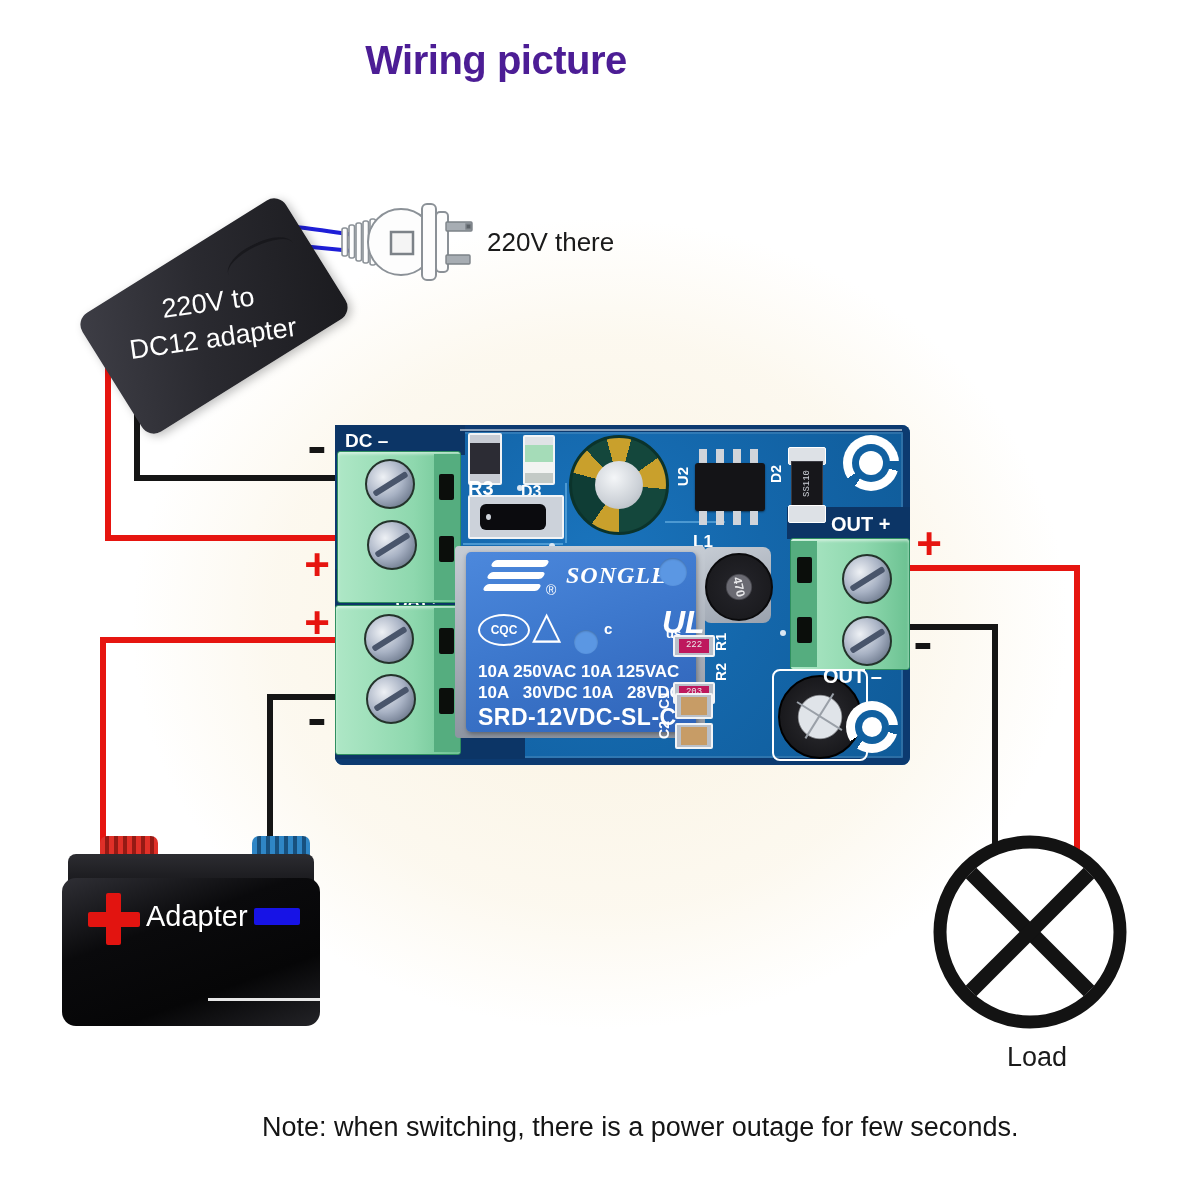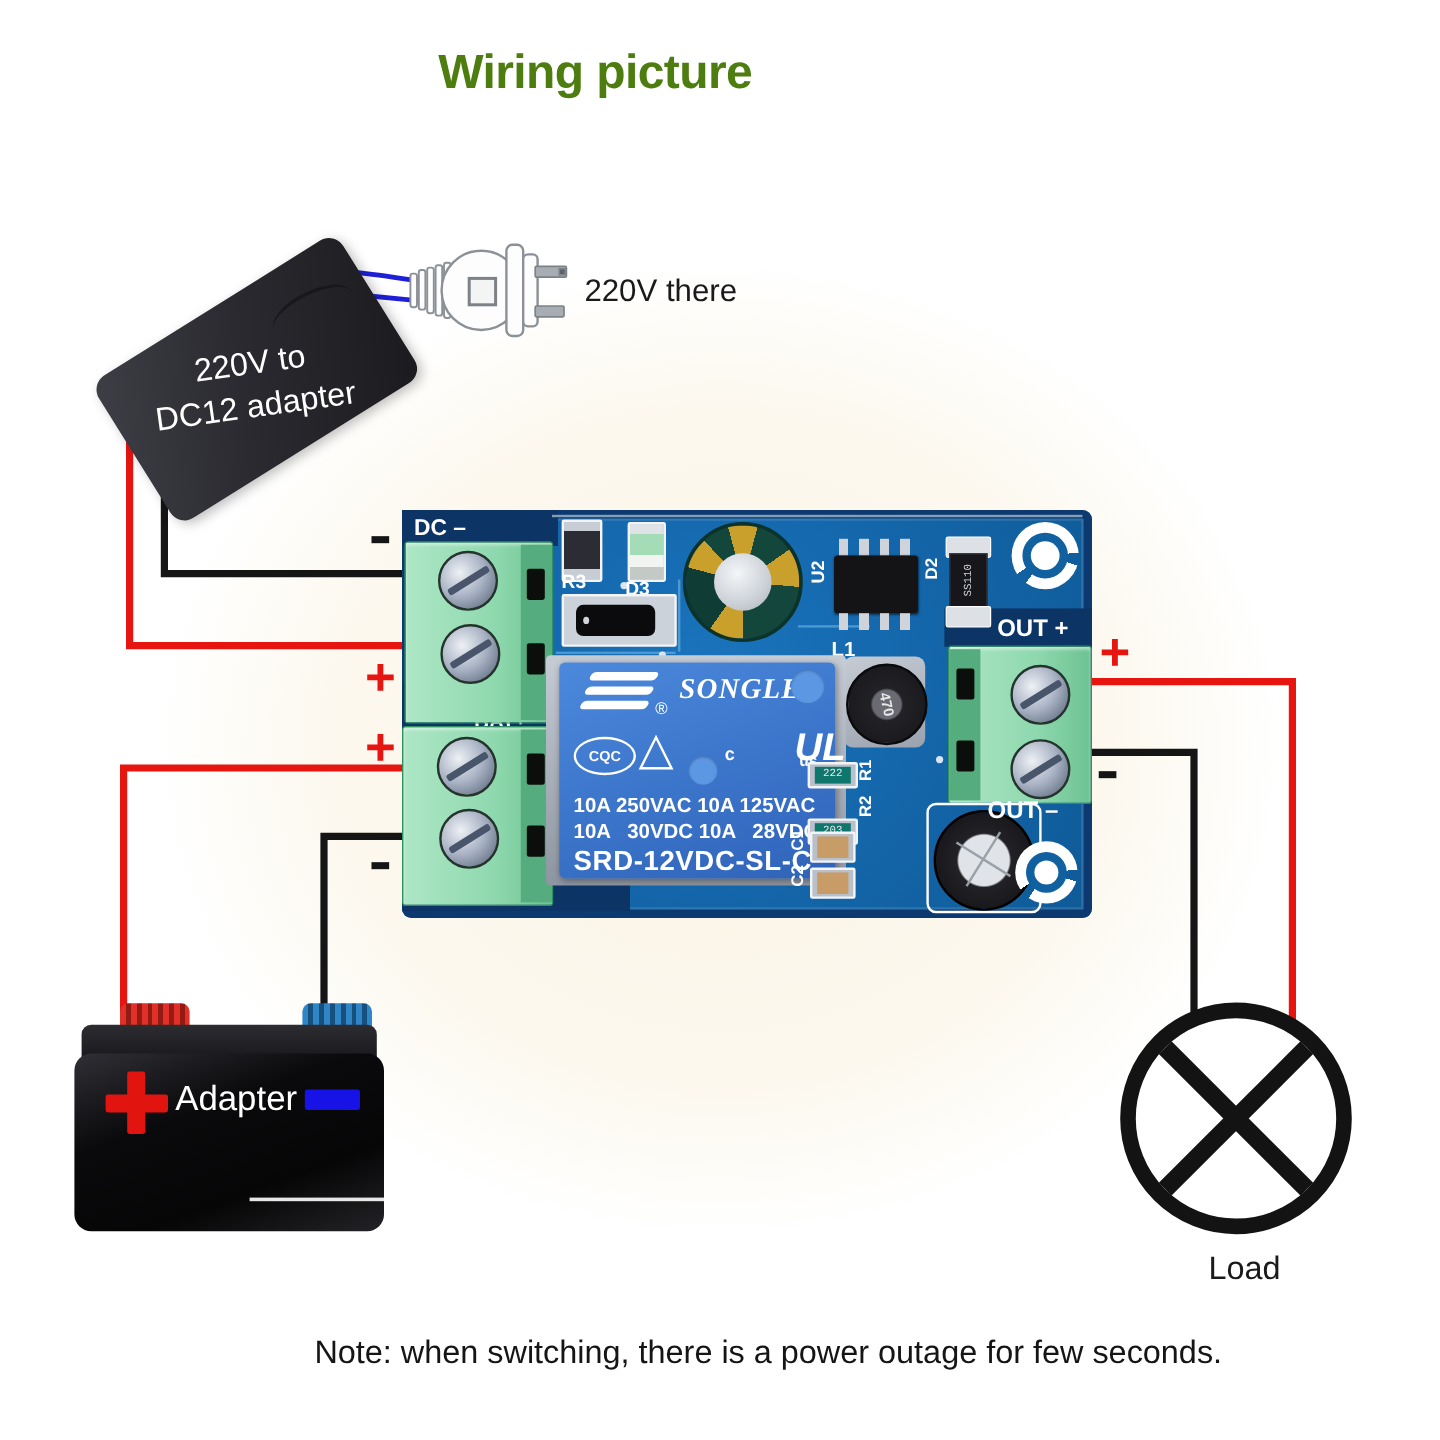--- a/index.html
+++ b/index.html
@@ -1,21 +1,21 @@
 <!DOCTYPE html>
 <html><head>
 <meta charset="utf-8">
 <style>
   html,body{margin:0;padding:0;background:#fff;}
   .stage{position:relative;width:1200px;height:1200px;background:#fff;overflow:hidden;
          font-family:"Liberation Sans",sans-serif;color:#111;}
   .abs{position:absolute;}
   .glow{left:0;top:0;width:1200px;height:1200px;
         background:radial-gradient(ellipse 600px 520px at 50% 52%,#faf3e2 0%,rgba(250,243,226,.55) 55%,rgba(255,255,255,0) 78%);}
-  .title{left:0;top:38px;width:992px;text-align:center;font-size:40px;font-weight:bold;letter-spacing:-.5px;color:#4d7c0f;}
+  .title{left:0;top:38px;width:992px;text-align:center;font-size:40px;font-weight:bold;letter-spacing:-.5px;color:#4c1d95;}
   .subtitle{left:596px;top:118px;font-size:26px;line-height:33px;color:#1c1c1c;}
   .plug-label{left:487px;top:227px;font-size:26px;color:#1a1a1a;}
   .note{left:262px;top:1112px;font-size:27px;color:#151515;}
   .load-label{left:1007px;top:1042px;font-size:27px;color:#1a1a1a;}
 
   
   svg{display:block;}
   .wire-layer{left:0;top:0;}
 
   
@@ -51,21 +51,21 @@
          background:radial-gradient(circle at 35% 35%,#eef1f5,#a8b2c4 48%,#687488 85%);}
   .screw::after{content:"";position:absolute;left:8%;top:44%;width:84%;height:13%;
          background:#49556b;transform:rotate(-32deg);border-radius:2px;}
 
   .mhole{border-radius:50%;
          background:conic-gradient(from 15deg,#fff 0 70deg,rgba(255,255,255,0) 70deg 92deg,#fff 92deg 200deg,rgba(255,255,255,0) 200deg 222deg,#fff 222deg 360deg);}
   .mhole::before{content:"";position:absolute;inset:9px;background:#1160a0;border-radius:50%;}
   .mhole::after{content:"";position:absolute;inset:16px;background:#fff;border-radius:50%;}
 
   .smd-frame{border:2px solid #f2f4f6;background:#b9c0ca;border-radius:2px;}
-  .smd-body{position:absolute;inset:2px 4px;background:#0f766e;color:#e8e8e8;
+  .smd-body{position:absolute;inset:2px 4px;background:#be185d;color:#e8e8e8;
             font-size:9px;text-align:center;line-height:13px;font-family:"Liberation Mono",monospace;}
   .smd-body.tan{background:#c79c66;}
   .r3body{position:absolute;inset:0;background:linear-gradient(180deg,#c8ccd4 0 16%,#2c2c34 16% 82%,#c8ccd4 82% 100%);}
   .d3body{position:absolute;inset:0;background:linear-gradient(180deg,#dfe3e6 0 18%,#a5dcb8 18% 55%,#f2f4f2 55% 78%,#c3cac6 78% 100%);}
   .bigdiode{position:absolute;left:10px;top:7px;width:66px;height:26px;background:#0b0b0e;border-radius:6px;}
   .bigdiode::after{content:"";position:absolute;left:6px;top:10px;width:5px;height:6px;background:#cfd4da;border-radius:50%;}
 
   .goldcomp{border-radius:50%;border:3px solid #0b332b;
             background:conic-gradient(from -15deg,#c9a02c 0 30deg,#14473c 30deg 70deg,#c9a02c 70deg 110deg,#14473c 110deg 195deg,#c9a02c 195deg 230deg,#0f3d35 230deg 300deg,#c9a02c 300deg 332deg,#14473c 332deg 360deg);}
   .goldcomp::after{content:"";position:absolute;inset:24%;border-radius:50%;
@@ -205,21 +205,21 @@
       <div class="term-col" style="left:0;"></div>
       <div class="term-hole" style="left:6px;top:18px;"></div>
       <div class="term-hole" style="left:6px;top:78px;"></div>
     </div>
     <div class="abs screw" style="left:507px;top:129px;"></div>
     <div class="abs screw" style="left:507px;top:191px;"></div>
 
     <div class="abs smd-frame" style="left:133px;top:8px;width:30px;height:48px;">
         <div class="r3body"></div>
       </div>
-    <div class="abs silk" style="left:133px;top:52px;font-size:16px;">R3</div>
+    <div class="abs silk" style="left:133px;top:52px;font-size:20px;">R3</div>
     <div class="abs smd-frame" style="left:188px;top:10px;width:28px;height:46px;">
         <div class="d3body"></div>
       </div>
     <div class="abs silk" style="left:186px;top:58px;font-size:16px;">D3</div>
     <div class="abs smd-frame" style="left:133px;top:70px;width:92px;height:40px;background:#ccd2da;">
         <div class="bigdiode"></div>
       </div>
 
     <div class="abs goldcomp" style="left:234px;top:10px;width:94px;height:94px;"></div>
 

